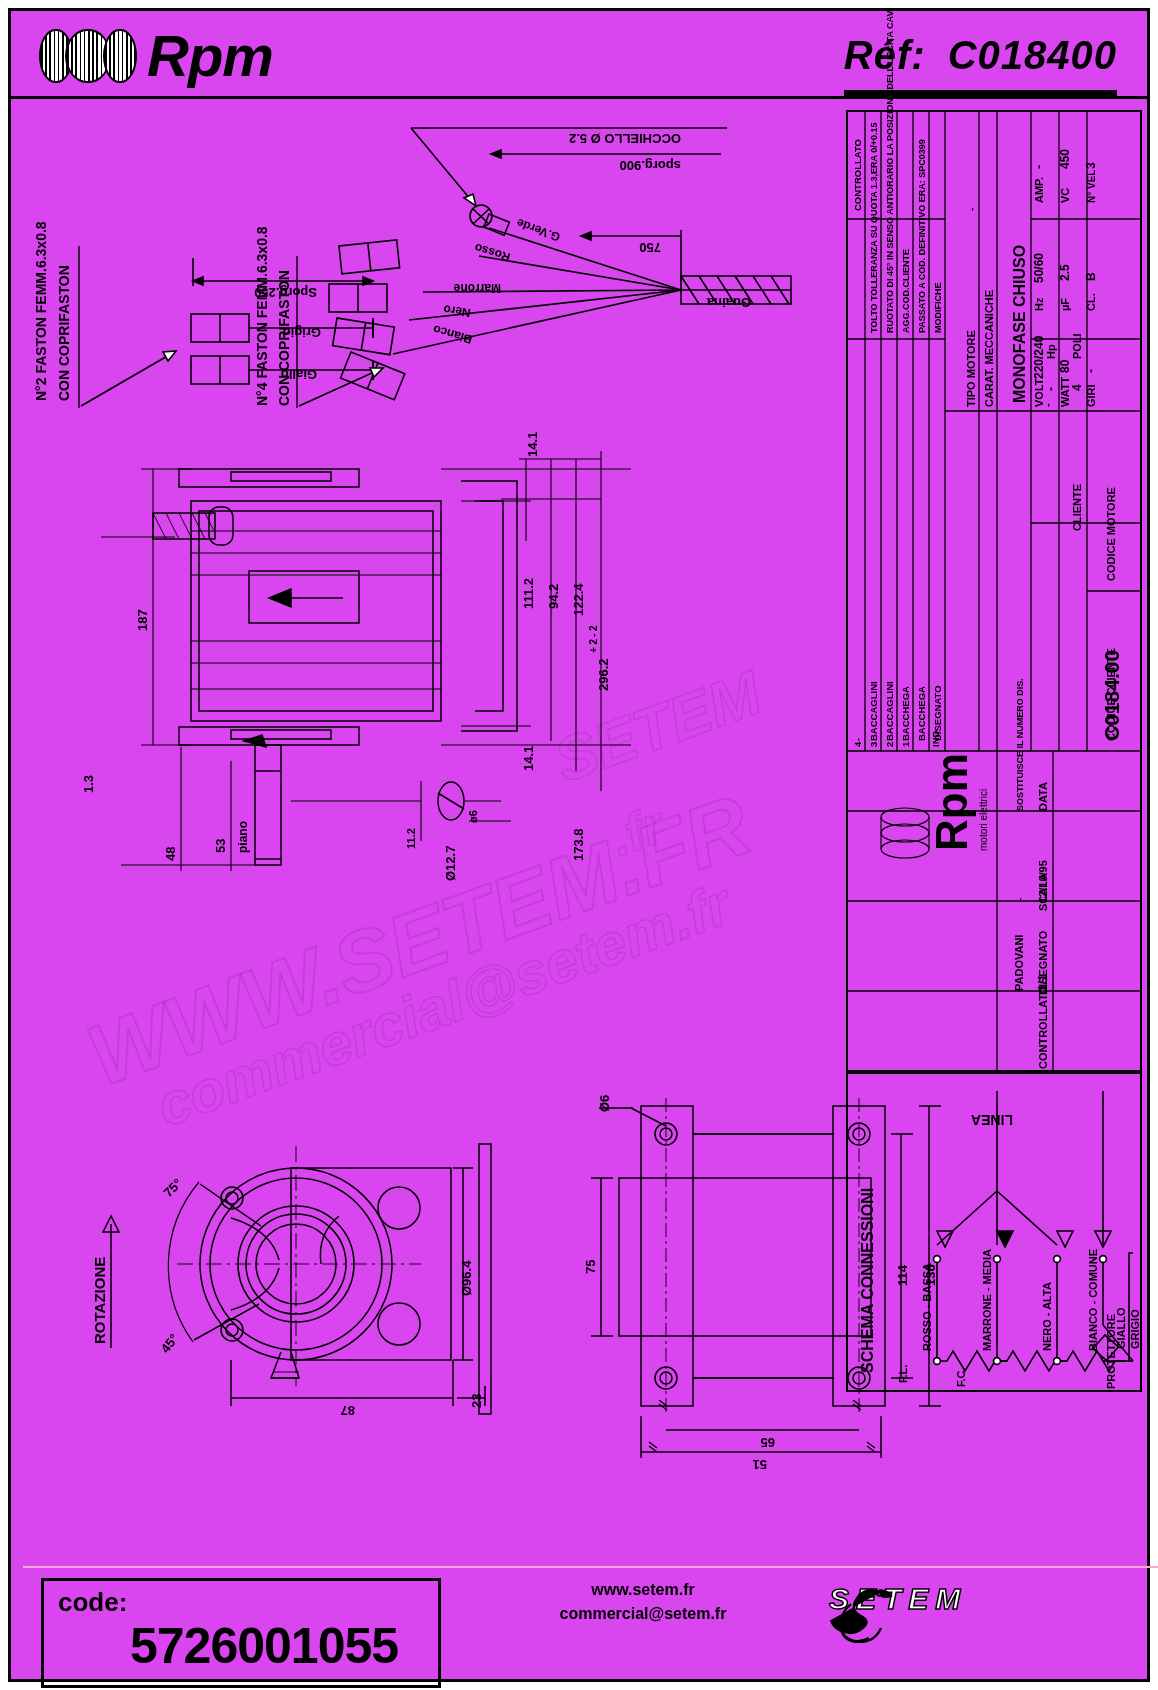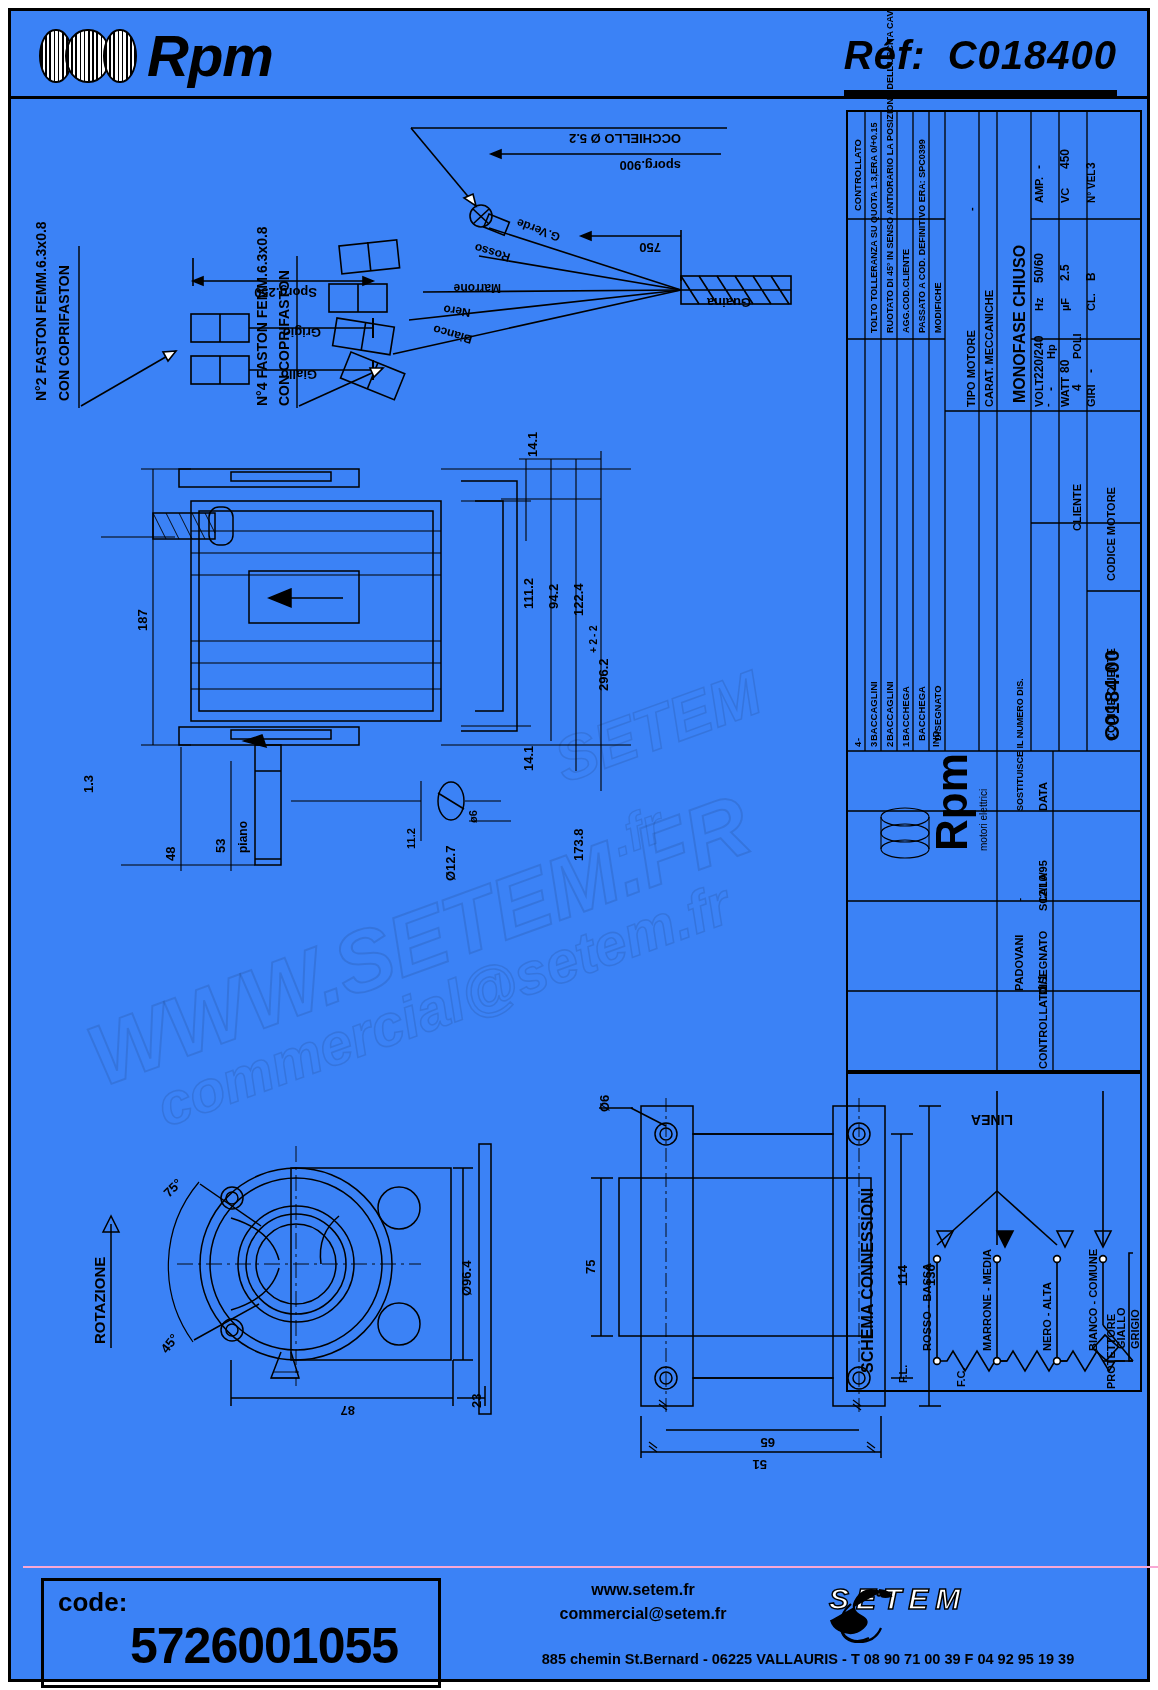--- a/index.html
+++ b/index.html
@@ -5,21 +5,21 @@
   * { box-sizing: border-box; }
   html, body { margin:0; padding:0; background:#fff; }
   body {
     width:1158px; height:1690px;
     font-family:"Liberation Sans", sans-serif;
     color:#000; position:relative; overflow:hidden;
   }
   .sheet {
     position:absolute; left:8px; top:8px;
     width:1142px; height:1674px;
-    border:3px solid #000; background:#3b82f6;
+    border:3px solid #000; background:#d946ef;
   }
   
   .hdr { position:absolute; left:0; top:0; width:100%; height:88px; border-bottom:3px solid #000; }
   .logo-wrap { position:absolute; left:28px; top:16px; display:flex; align-items:center; }
   .coils { display:flex; align-items:center; }
   .coil { width:34px; height:54px; border:2.5px solid #000; border-radius:48% / 50%;
           margin-right:-8px; background:
           repeating-linear-gradient(90deg,#000 0 1.6px,#fff 1.6px 4.2px);
   }
   .coil.c2 { width:46px; }
@@ -551,16 +551,15 @@
         <g stroke="#000" stroke-width="2.2" fill="none">
           <path d="M58 10 q-16 -6 -24 6 q-8 12 4 18 q10 5 2 12 q-10 9 -24 2 q-6 -3 -8 -10" fill="#000"></path>
           <path d="M56 8 q10 1 12 6 q-6 2 -10 0" fill="#000"></path>
           <circle cx="56" cy="12" r="1.6" fill="#fff"></circle>
           <path d="M20 34 q-6 12 2 20 q10 9 24 2"></path>
           <path d="M28 22 q-12 10 -10 24 q2 14 18 14 q16 0 22 -14"></path>
         </g>
       </svg>
       <div class="setem-word">SETEM</div>
     </div>
-    <div class="ftr-addr">885 chemin St.Bernard  -  06225 VALLAURIS  -  T 08 90 71 00 39   F 04 92 95 19 39</div>
   </div>
 
 </div>
 
 </body></html>

